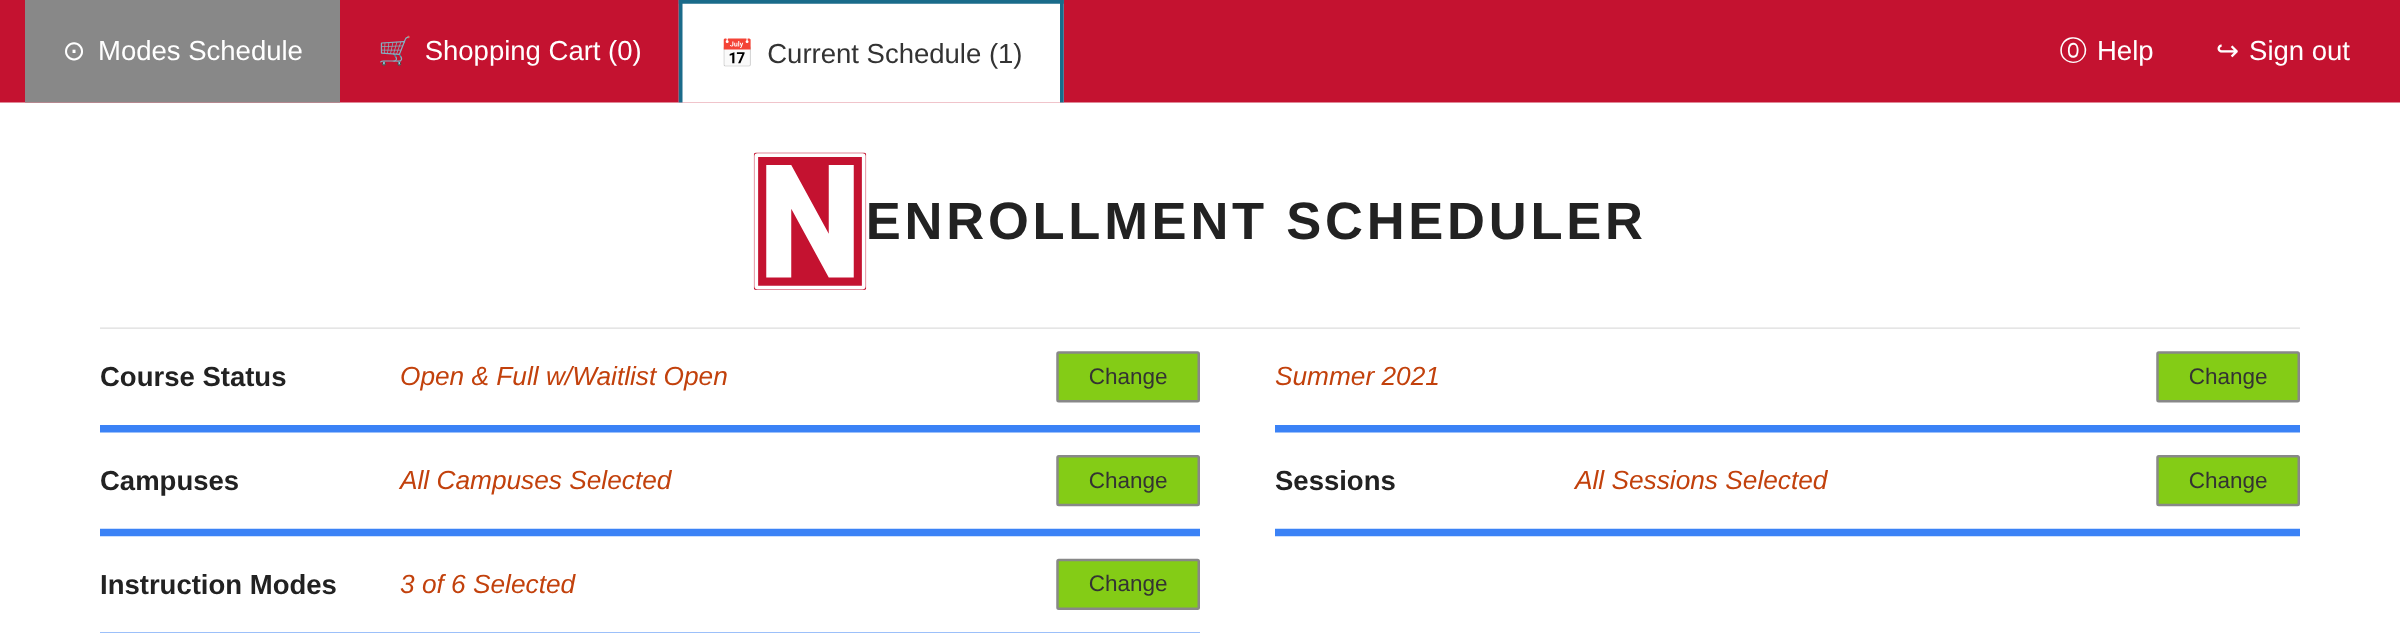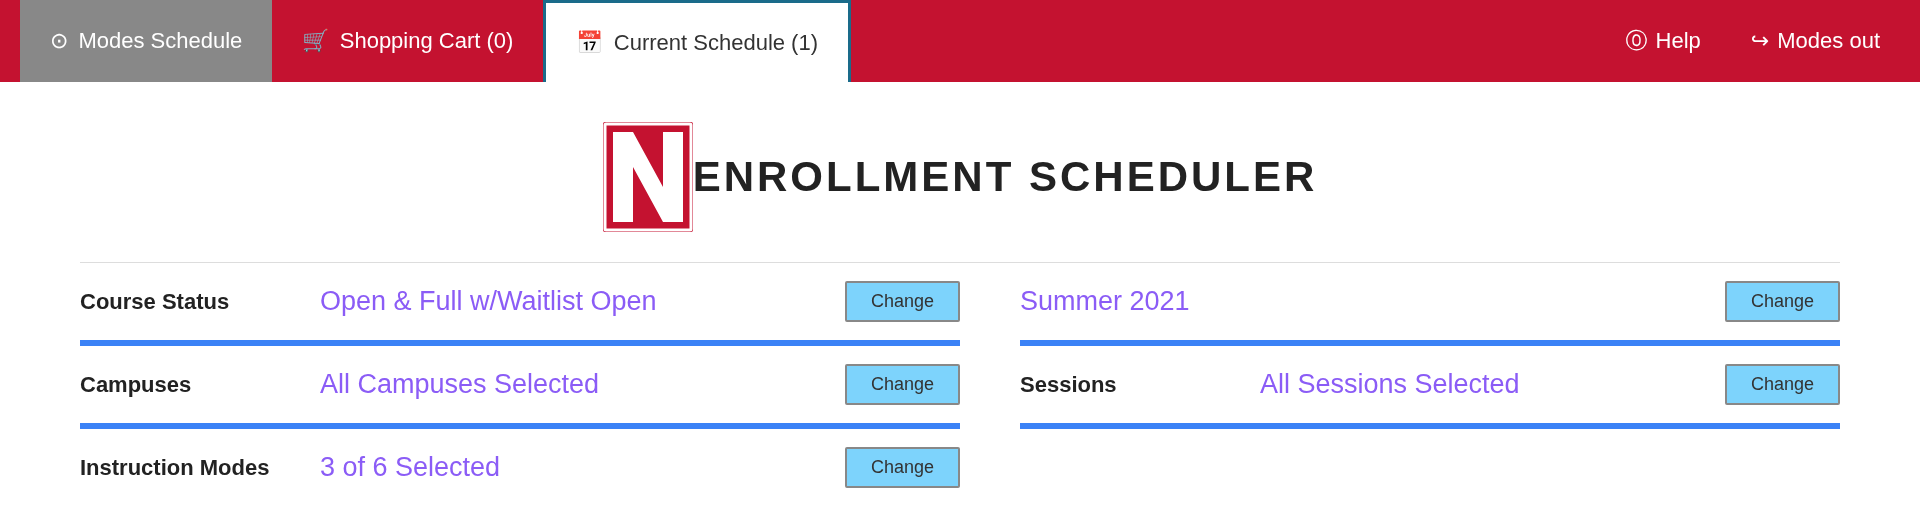--- a/index.html
+++ b/index.html
@@ -96,27 +96,28 @@
       border-bottom: 6px solid #3b82f6;
       gap: 20px;
     }
     .filter-label {
       font-weight: 700;
       font-size: 22px;
       color: #222;
       min-width: 220px;
     }
     .filter-value {
-      font-size: 27px;
-      color: #8b5cf6;
+      font-size: 21px;
+      color: #c2410c;
       flex: 1;
+      font-style: italic;
     }
     .change-btn {
       border: 2px solid #888;
-      background: #7dd3fc;
+      background: #84cc16;
       color: #333;
       font-size: 18px;
       padding: 8px 24px;
       cursor: pointer;
       border-radius: 2px;
       white-space: nowrap;
     }
 
     .filter-col-right {
       padding-left: 60px;
@@ -140,21 +141,21 @@
       <span>Current Schedule (1)</span>
     </div>
   </div>
   <div class="nav-items-right">
     <div class="nav-right-item">
       <span>⓪</span>
       <span>Help</span>
     </div>
     <div class="nav-right-item">
       <span>↪</span>
-      <span>Modes out</span>
+      <span>Sign out</span>
     </div>
   </div>
 </nav>
 
 <div class="main-content">
 
   <div class="logo-area">
     <svg class="logo-n" viewBox="0 0 90 110" xmlns="http://www.w3.org/2000/svg">
 
       <rect width="90" height="110" fill="#c41230" rx="2"></rect>

